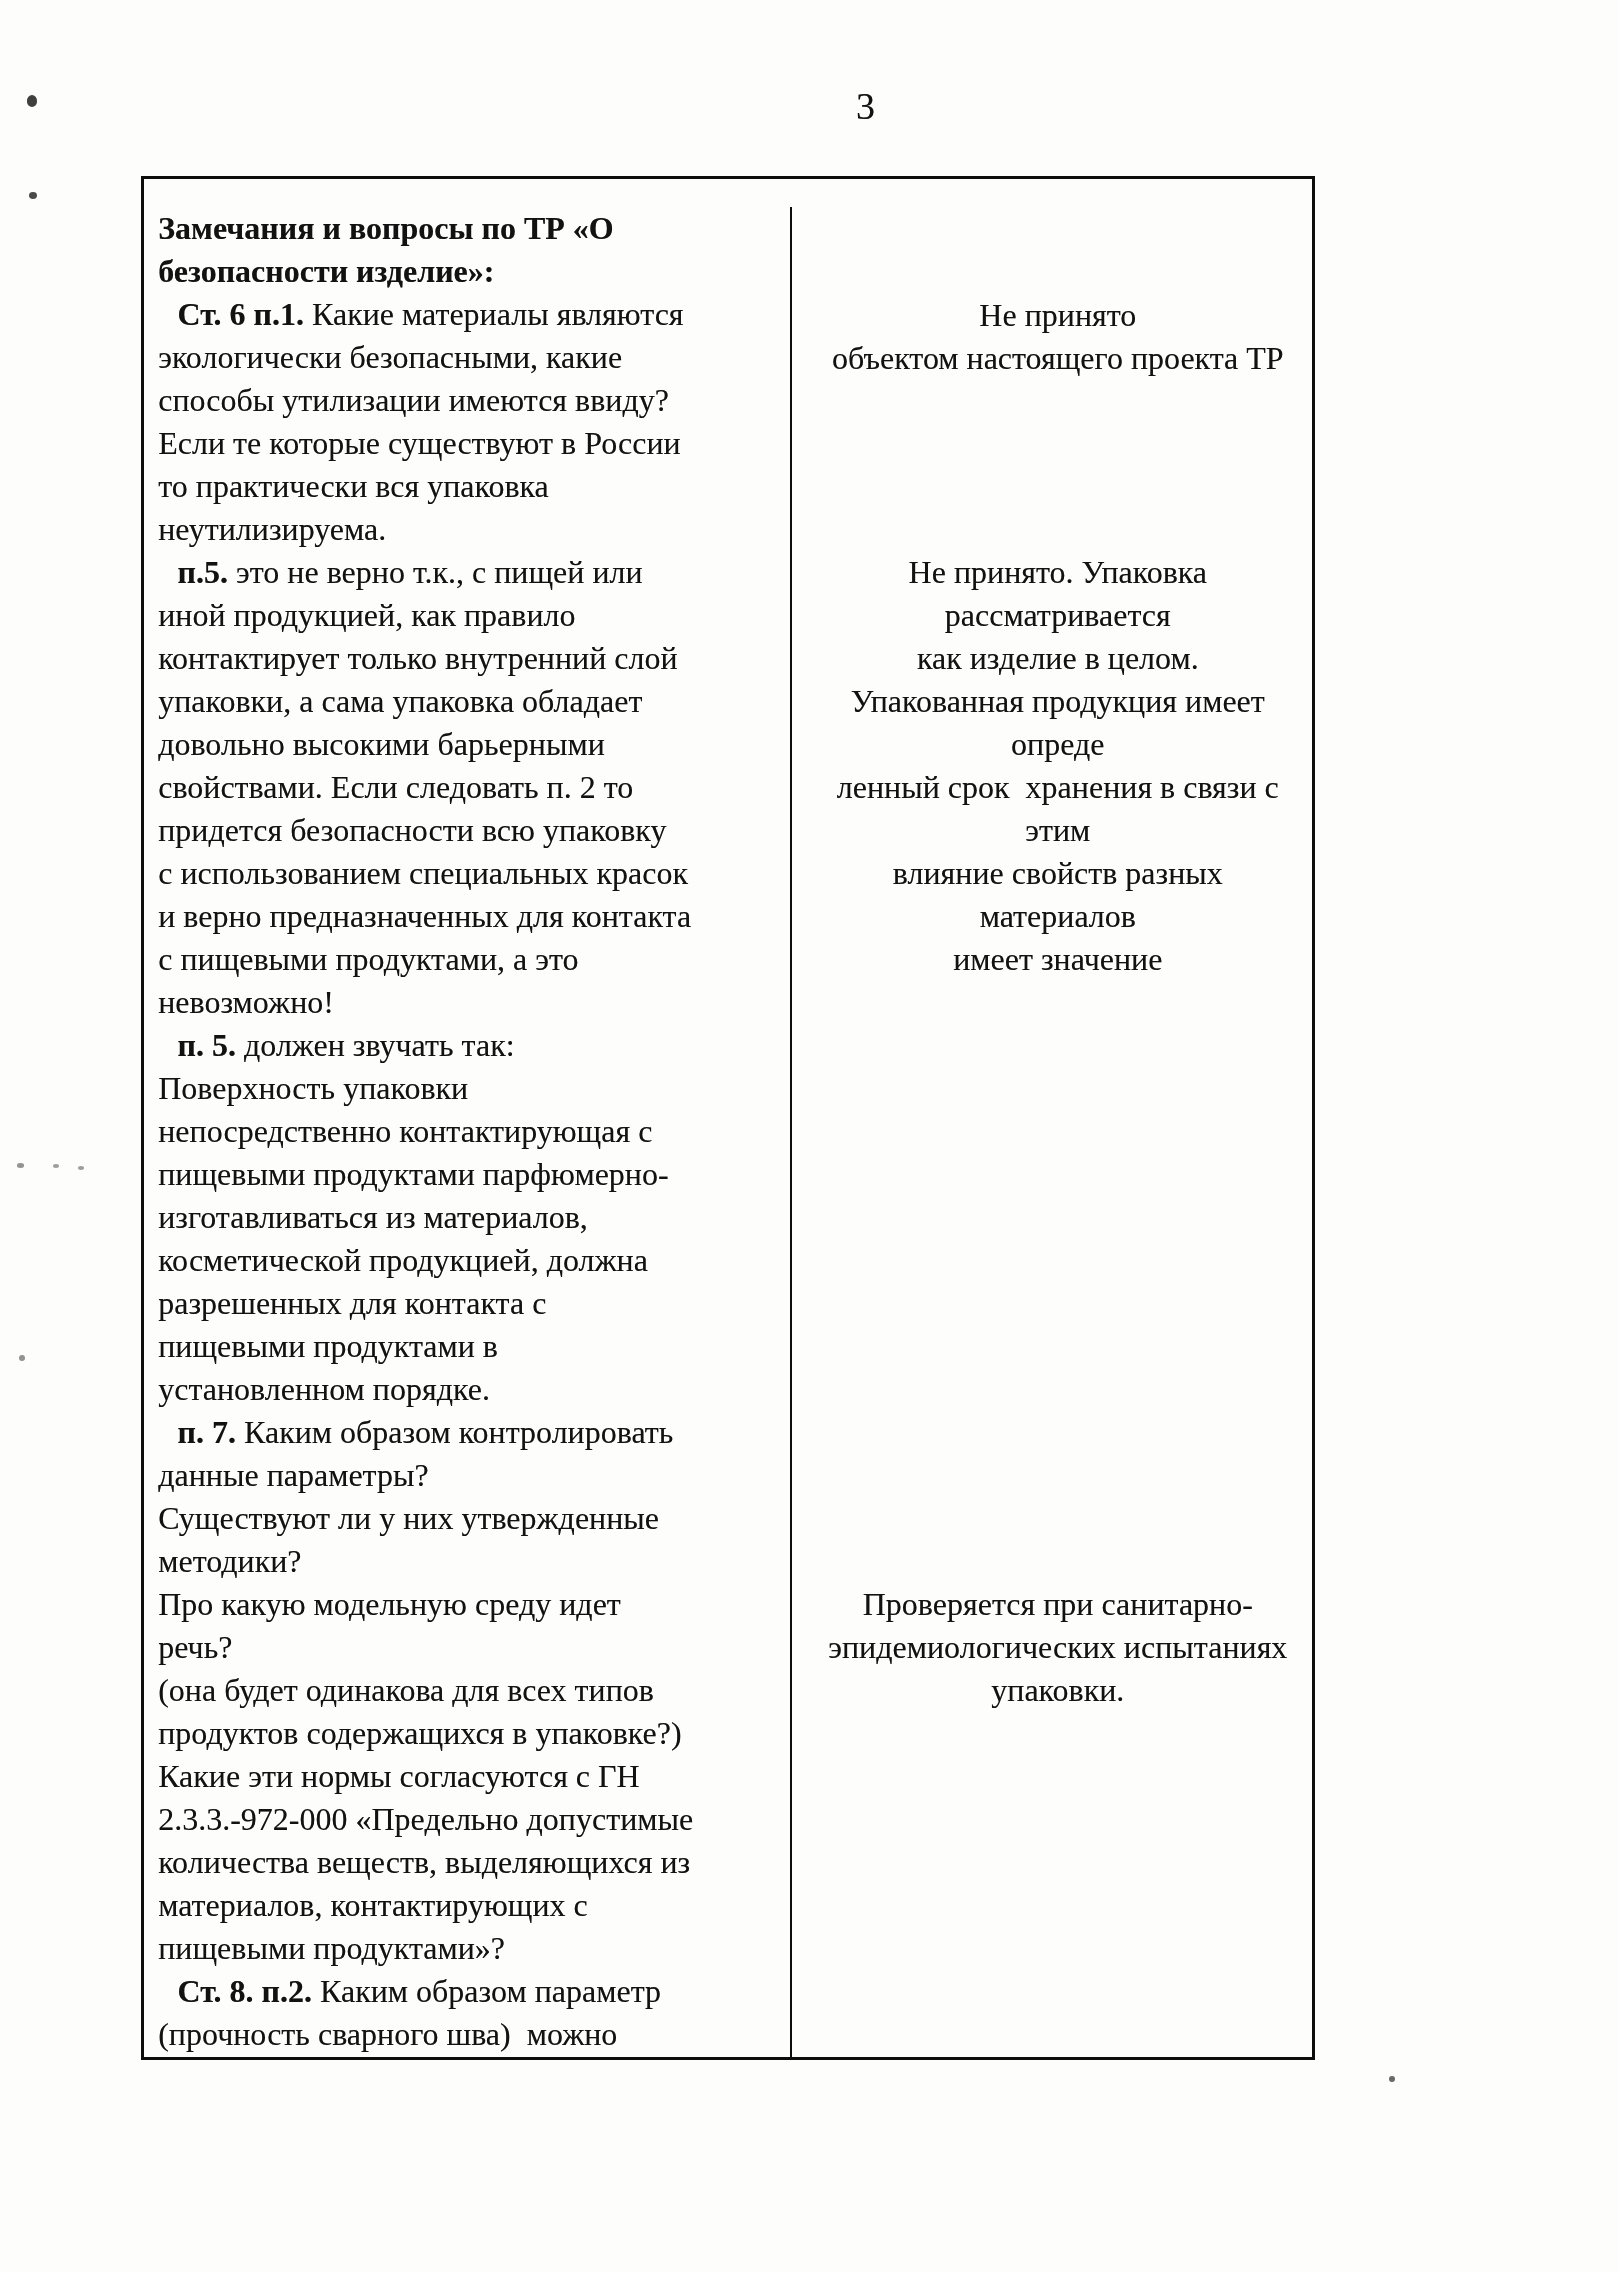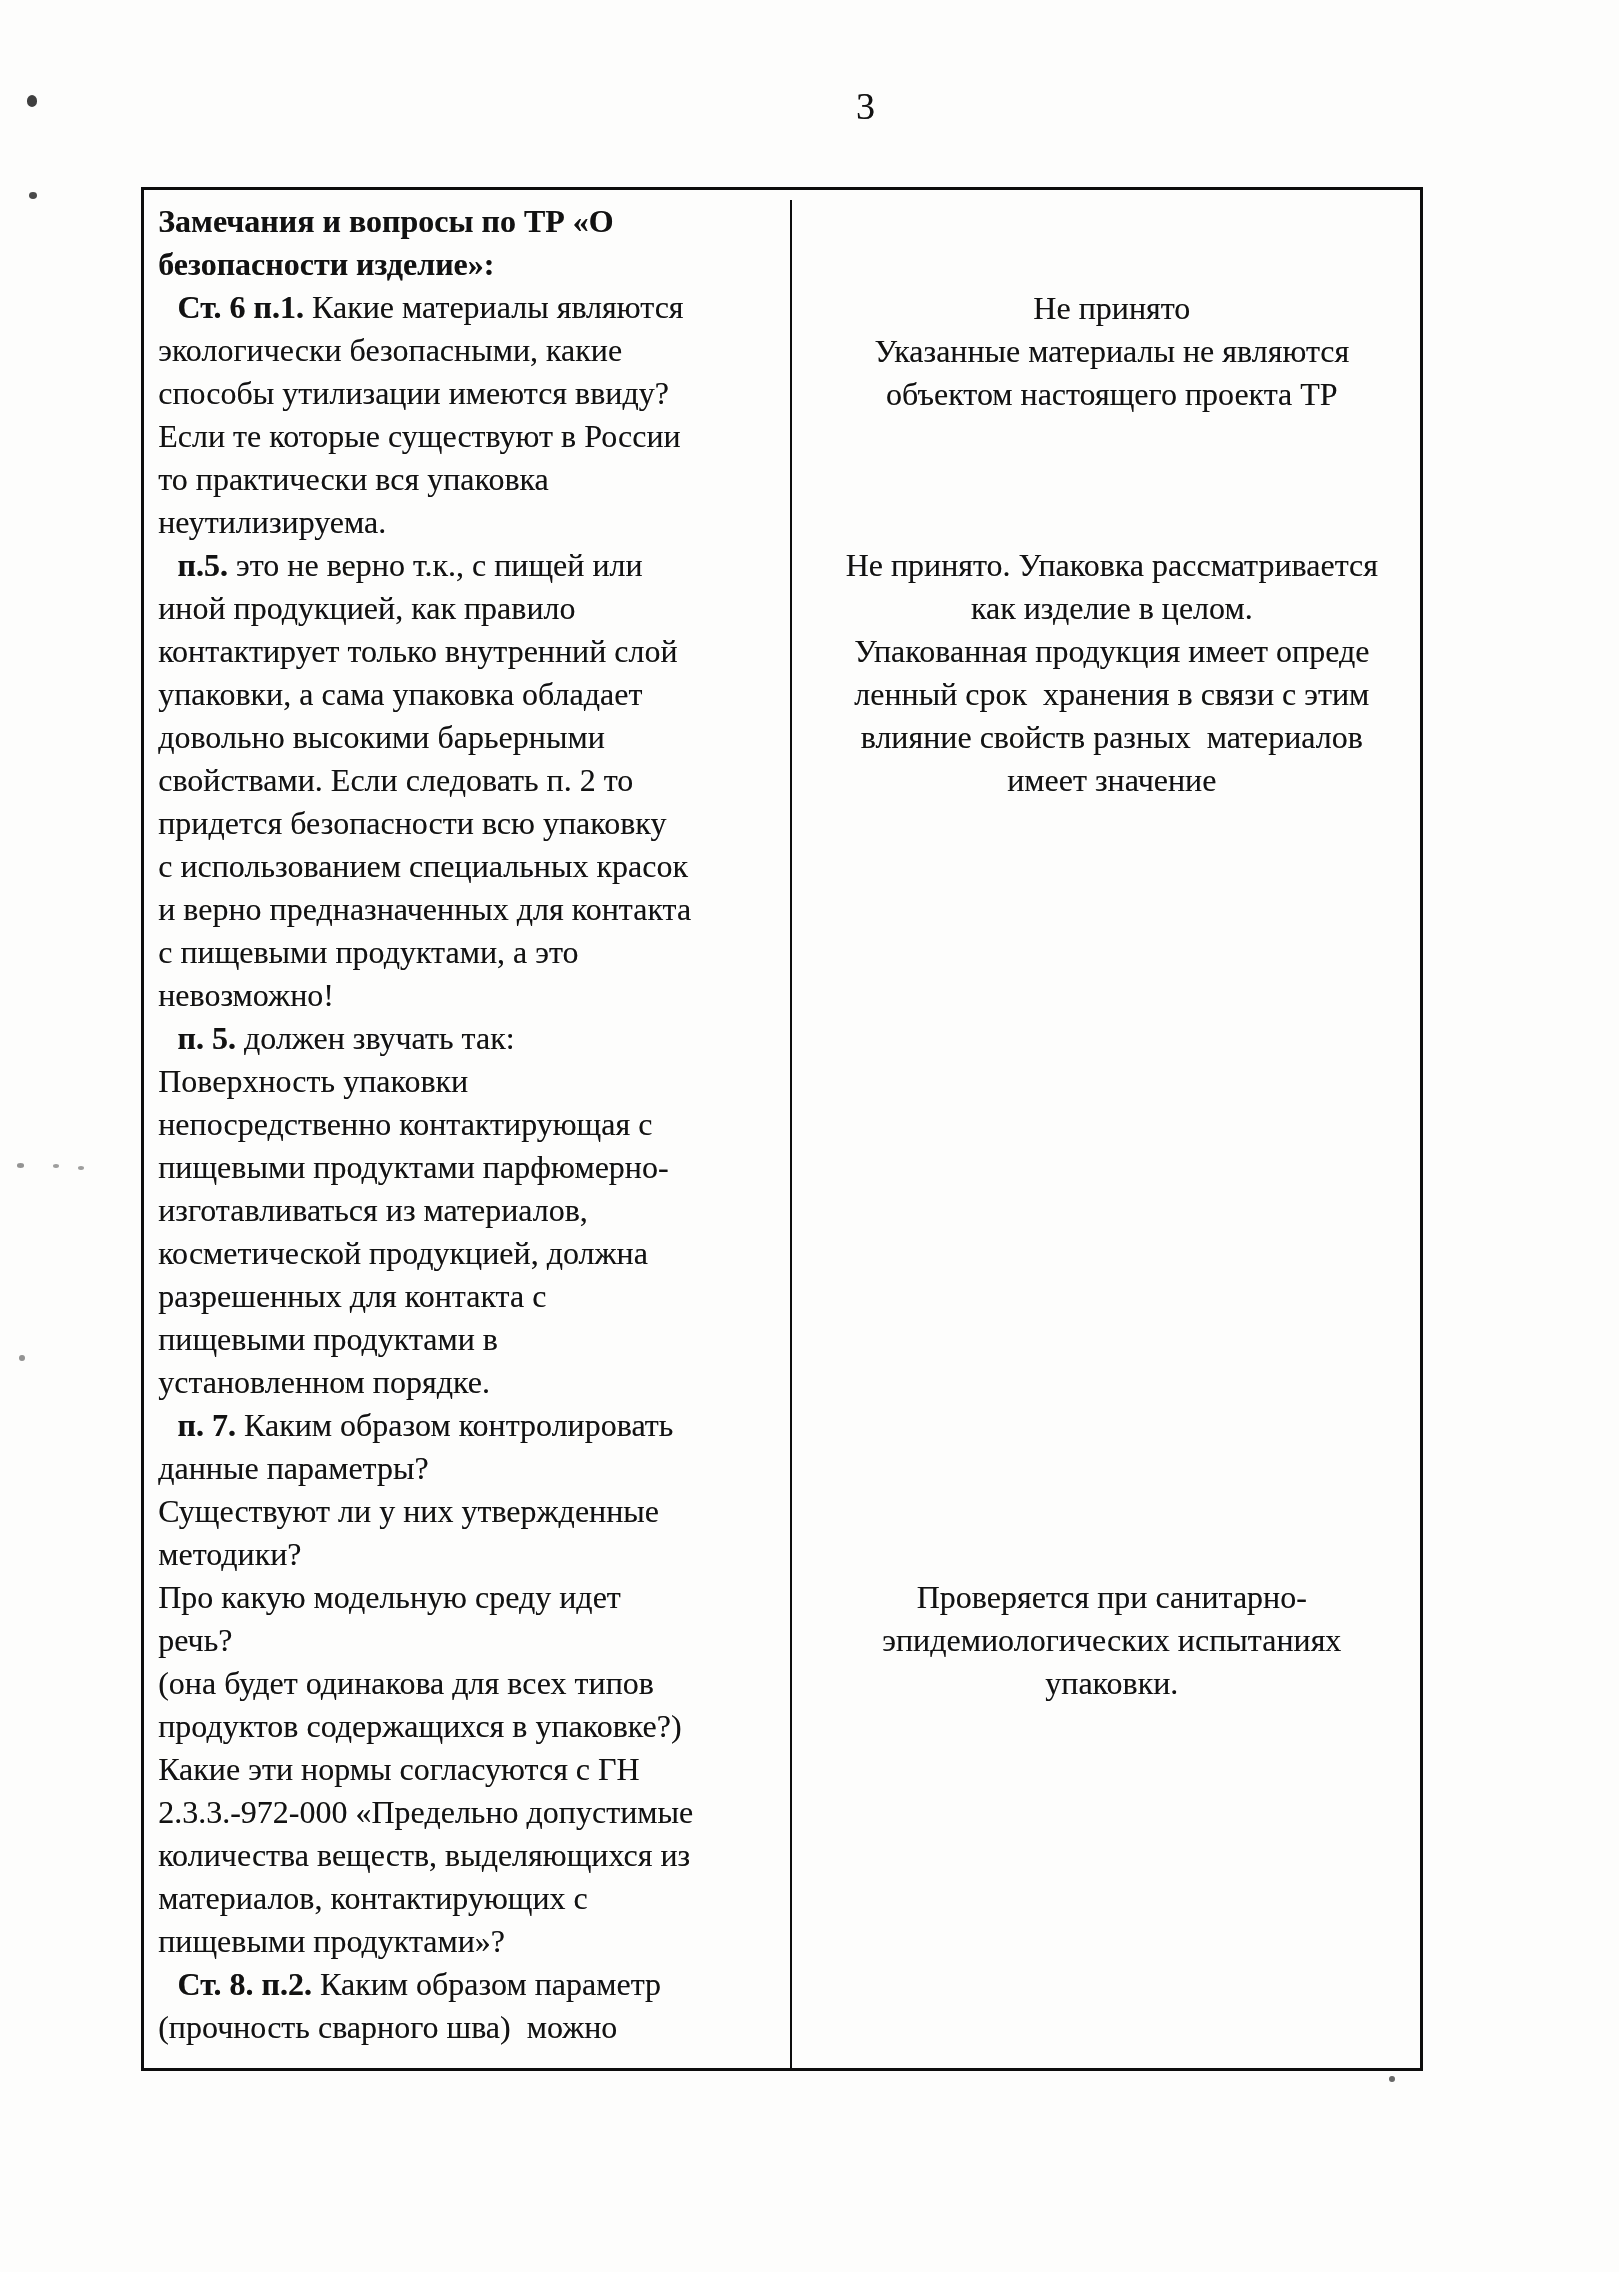--- a/index.html
+++ b/index.html
@@ -12,26 +12,26 @@
     overflow:hidden;
   }
   .page-number{
     position:absolute;
     left:856px;top:87px;
     font-size:38px;line-height:39px;
     text-shadow:0 0 0.6px rgba(0,0,0,.45);
   }
   .doc-table{
     position:absolute;
-    left:141px;top:187px;
-    width:1282px;height:1884px;
+    left:141px;top:176px;
+    width:1174px;height:1884px;
     border:3.2px solid #0d0d0d;
     box-sizing:border-box;
     display:flex;flex-direction:column;
-    padding-top:10px;
+    padding-top:28px;
     background:transparent;
   }
   .t-row{display:flex;align-items:stretch;}
   .t-row:last-child{flex:1;}
   .cell{box-sizing:border-box;}
   .cell-left{
     width:648px;flex:0 0 648px;
     border-right:2.6px solid #0d0d0d;
     padding:0 7.8px 0 14.2px;
   }
@@ -67,21 +67,20 @@
           <div class="line"><b>безопасности изделие»:</b></div>
           <div class="line ind"><b>Ст. 6 п.1.</b><span> Какие материалы являются</span></div>
           <div class="line"><span>экологически безопасными, какие</span></div>
           <div class="line"><span>способы утилизации имеются ввиду?</span></div>
           <div class="line"><span>Если те которые существуют в России</span></div>
           <div class="line"><span>то практически вся упаковка</span></div>
           <div class="line"><span>неутилизируема.</span></div>
         </div>
         <div class="cell cell-right" style="padding-top: 87px;">
           <div class="line"><span>Не принято</span></div>
-          <div class="line"><span>Указанные материалы не являются</span></div>
           <div class="line"><span>объектом настоящего проекта ТР</span></div>
         </div>
       </div>
       <div class="t-row">
         <div class="cell cell-left">
           <div class="line ind"><b>п.5.</b><span> это не верно т.к., с пищей или</span></div>
           <div class="line"><span>иной продукцией, как правило</span></div>
           <div class="line"><span>контактирует только внутренний слой</span></div>
           <div class="line"><span>упаковки, а сама упаковка обладает</span></div>
           <div class="line"><span>довольно высокими барьерными</span></div>

